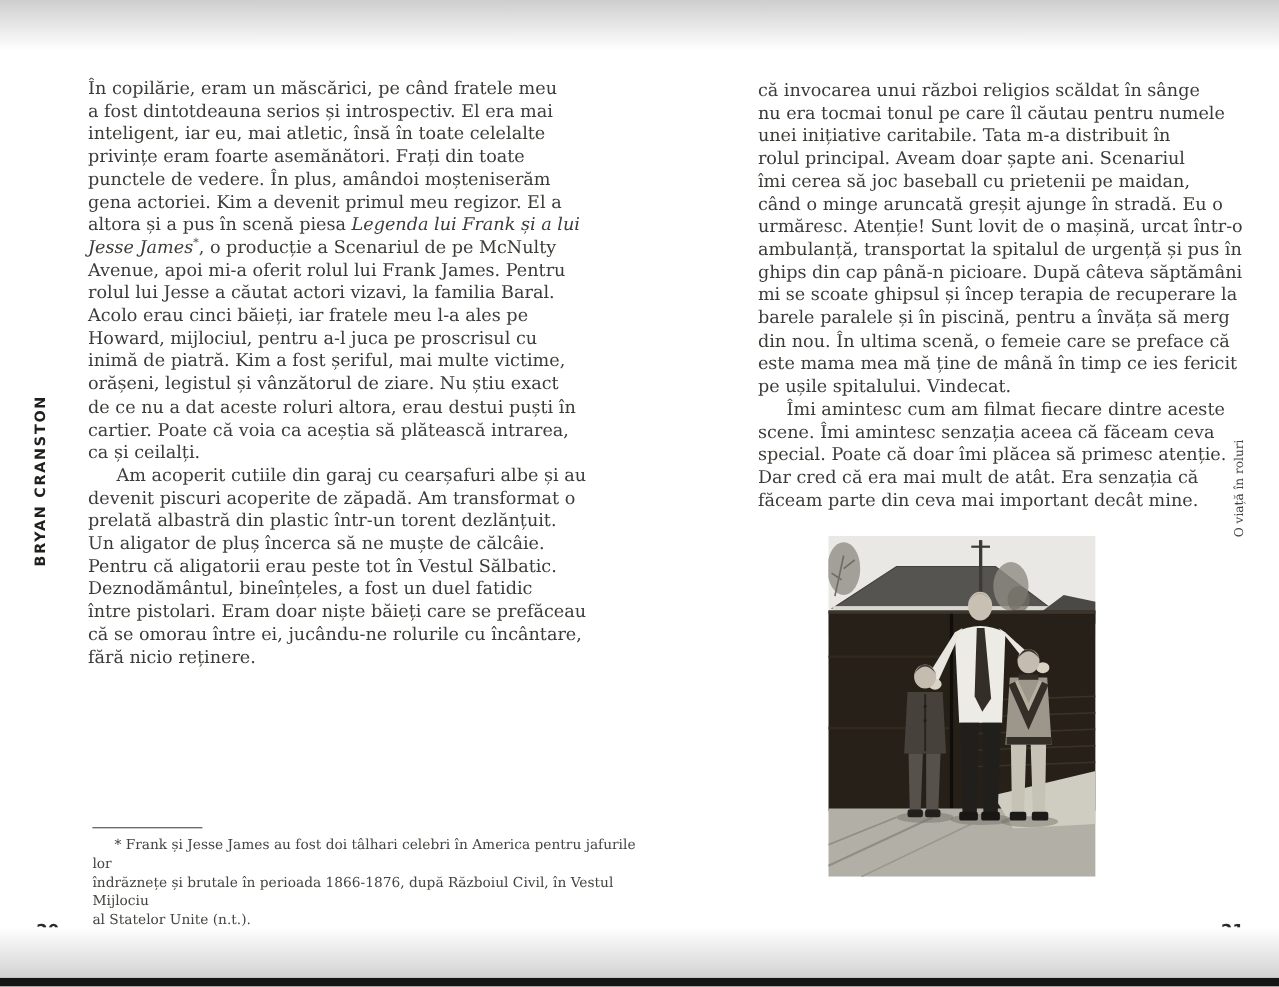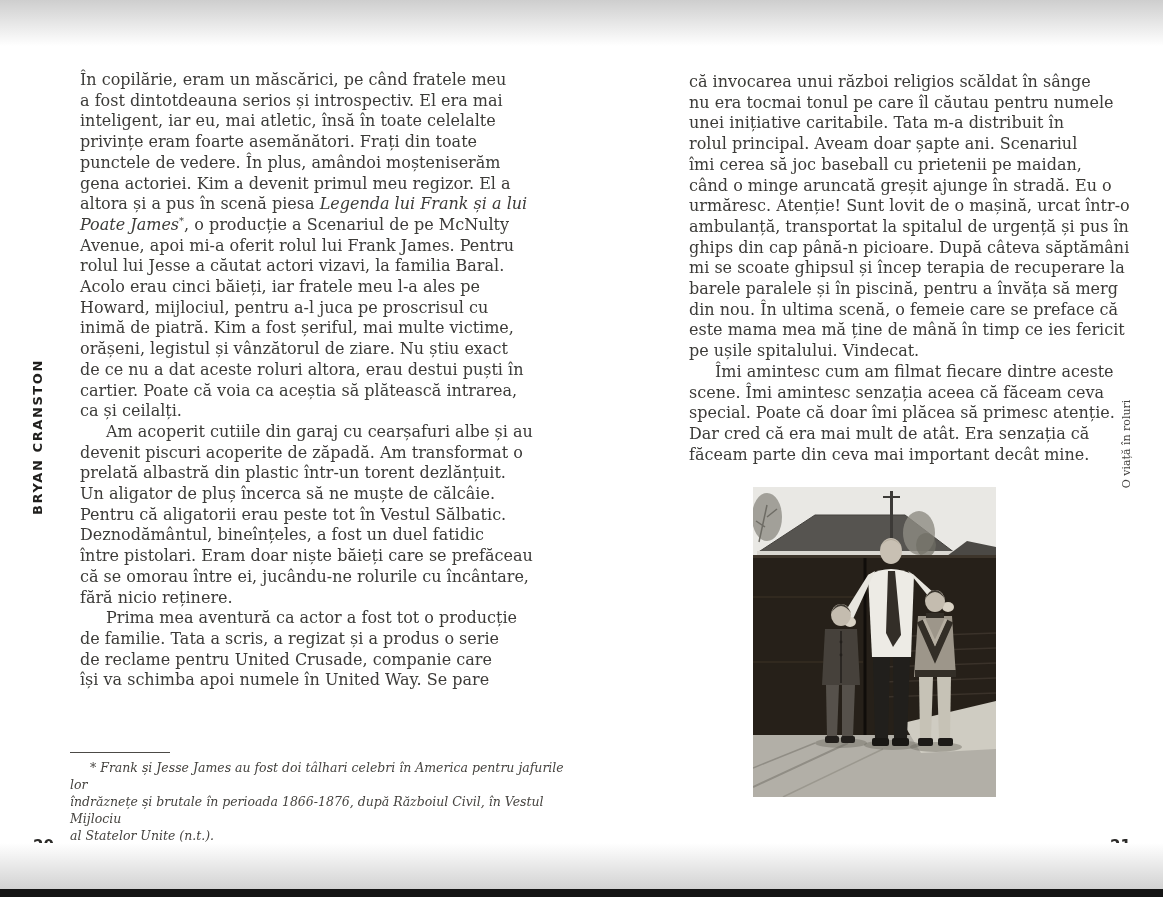--- a/index.html
+++ b/index.html
@@ -37,21 +37,21 @@
   }
   .para {
     font-size:16px; line-height:20.7px; color:#3c3b38;
     white-space:normal;
   }
   .para .ml { white-space:pre-line; }
   .para.indent { text-indent:26px; }
   .para i { }
   .para sup { font-size:10px; vertical-align:super; line-height:0; }
 
-  .footnote-area { position:absolute; left:70px; top:752px; width:500px;font-style:italic; }
+  .footnote-area { position:absolute; left:84px; top:752px; width:500px; }
   .footnote-rule { width:100px; border-top:1.5px solid #4c4a46; margin-bottom:6px; }
   .footnote {
     font-size:12.5px; line-height:17px; color:#45433f; text-indent:20px;
   }
   .footnote .ml { white-space:pre-line; }
 
   .page-num {
     position:absolute; font-family:"DejaVu Sans", sans-serif;
     font-weight:bold; font-size:15px; color:#2b2a28;
   }
@@ -72,42 +72,38 @@
 
   <div class="spine-left">BRYAN CRANSTON</div>
   <div class="spine-right">O viață în roluri</div>
 
   <div class="left-col">
     <p class="para"><span class="ml">În copilărie, eram un măscărici, pe când fratele meu
 a fost dintotdeauna serios și introspectiv. El era mai
 inteligent, iar eu, mai atletic, însă în toate celelalte
 privințe eram foarte asemănători. Frați din toate
 punctele de vedere. În plus, amândoi moșteniserăm
-gena actoriei. Kim a devenit primul meu regizor. El a</span><br><span>altora și a pus în scenă piesa </span><i>Legenda lui Frank și a lui</i><br><i>Poate James</i><sup>*</sup><span>, o producție a Scenariul de pe McNulty</span><br><span class="ml">Avenue, apoi mi-a oferit rolul lui Frank James. Pentru
+gena actoriei. Kim a devenit primul meu regizor. El a</span><br><span>altora și a pus în scenă piesa </span><i>Legenda lui Frank și a lui</i><br><i>Jesse James</i><sup>*</sup><span>, o producție a Scenariul de pe McNulty</span><br><span class="ml">Avenue, apoi mi-a oferit rolul lui Frank James. Pentru
 rolul lui Jesse a căutat actori vizavi, la familia Baral.
 Acolo erau cinci băieți, iar fratele meu l-a ales pe
 Howard, mijlociul, pentru a-l juca pe proscrisul cu
 inimă de piatră. Kim a fost șeriful, mai multe victime,
 orășeni, legistul și vânzătorul de ziare. Nu știu exact
 de ce nu a dat aceste roluri altora, erau destui puști în
 cartier. Poate că voia ca aceștia să plătească intrarea,
 ca și ceilalți.</span></p>
     <p class="para indent"><span class="ml">Am acoperit cutiile din garaj cu cearșafuri albe și au
 devenit piscuri acoperite de zăpadă. Am transformat o
 prelată albastră din plastic într-un torent dezlănțuit.
 Un aligator de pluș încerca să ne muște de călcâie.
 Pentru că aligatorii erau peste tot în Vestul Sălbatic.
 Deznodământul, bineînțeles, a fost un duel fatidic
 între pistolari. Eram doar niște băieți care se prefăceau
 că se omorau între ei, jucându-ne rolurile cu încântare,
 fără nicio reținere.</span></p>
-    <p class="para indent"><span class="ml">Prima mea aventură ca actor a fost tot o producție
-de familie. Tata a scris, a regizat și a produs o serie
-de reclame pentru United Crusade, companie care
-își va schimba apoi numele în United Way. Se pare</span></p>
   </div>
 
   <div class="footnote-area">
     <div class="footnote-rule"></div>
     <p class="footnote"><span class="ml">* Frank și Jesse James au fost doi tâlhari celebri în America pentru jafurile lor
 îndrăznețe și brutale în perioada 1866-1876, după Războiul Civil, în Vestul Mijlociu
 al Statelor Unite (n.t.).</span></p>
   </div>
 
   <div class="right-col">

